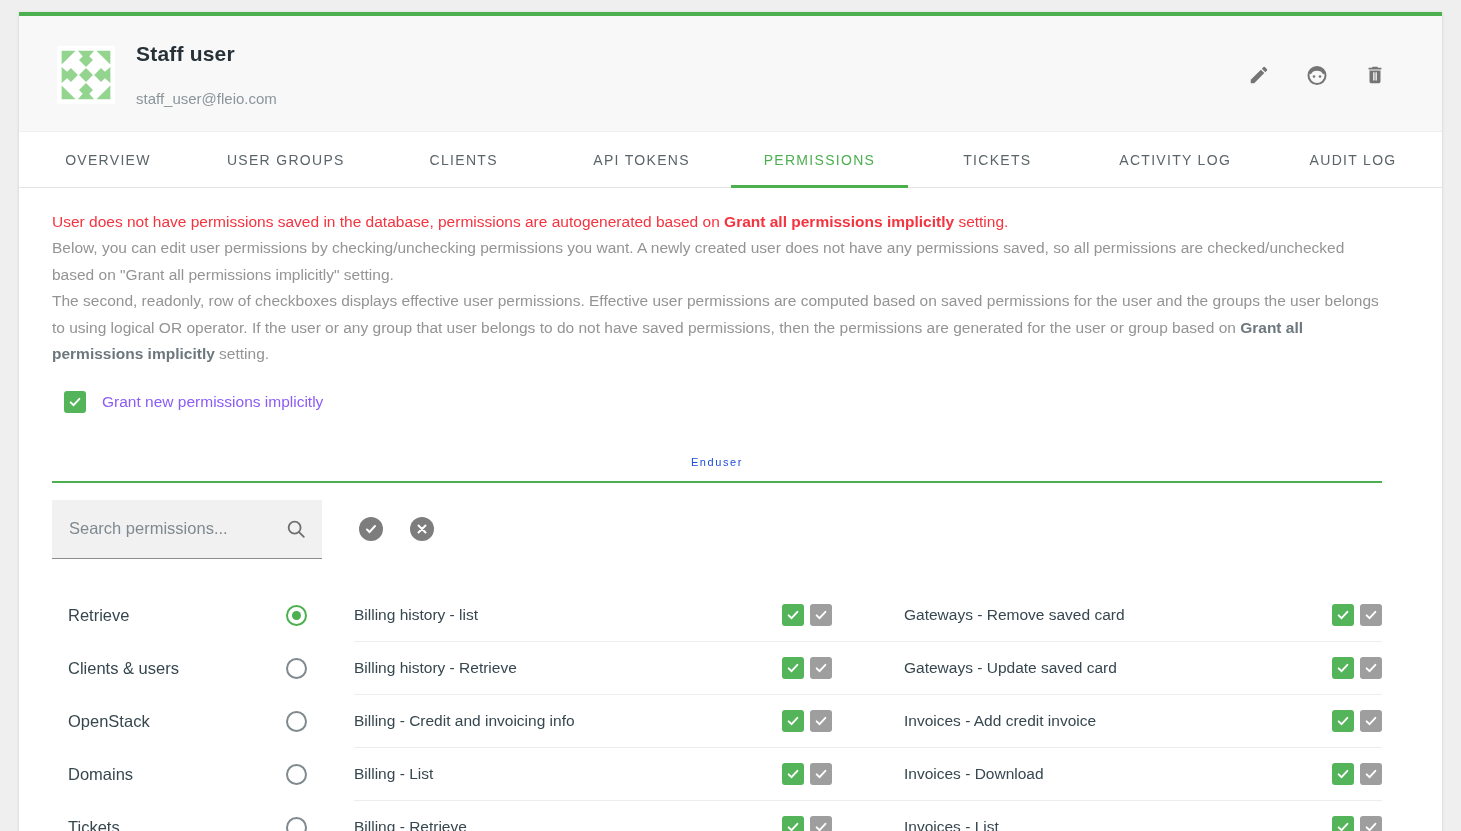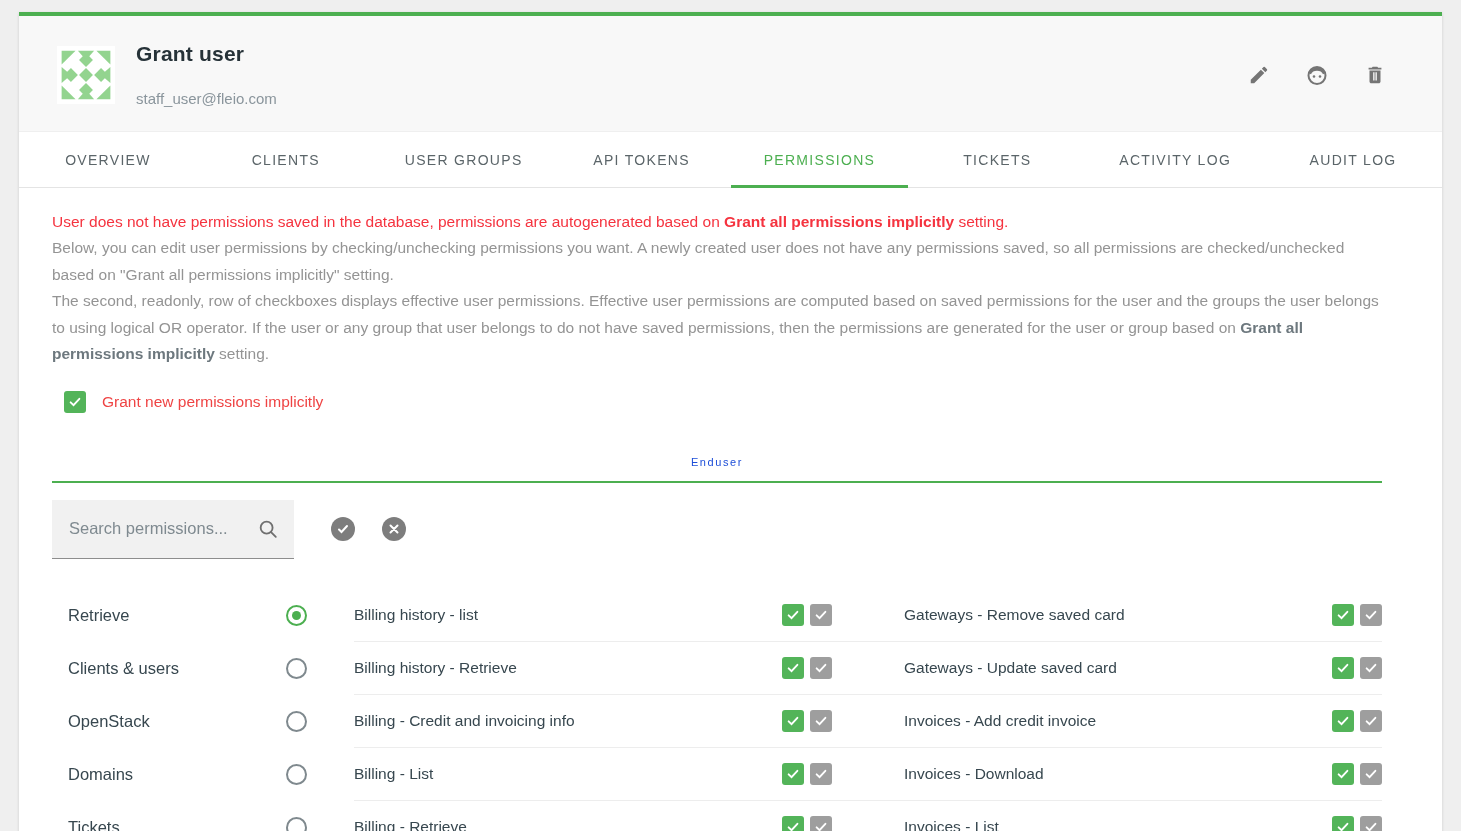--- a/index.html
+++ b/index.html
@@ -42,41 +42,41 @@
   .tab.active { color: #4caf50; border-bottom-color: #4caf50; }
 
   
   .content { padding: 0 60px 0 33px; }
   .notice { margin-top: 21px; font-size: 15.5px; color: #f5333f; line-height: 26px; }
   .notice b { font-weight: bold; }
   .desc { font-size: 15.5px; color: #949494; line-height: 26.5px; }
   .desc b { color: #6d787e; font-weight: bold; }
 
   .grant-row { margin-top: 23px; margin-left: 12px; display: flex; align-items: center; }
-  .grant-row .lbl { margin-left: 16px; font-size: 15.5px; color: #ef4444; }
+  .grant-row .lbl { margin-left: 16px; font-size: 15.5px; color: #8b5cf6; }
 
   .cb {
     width: 22px; height: 22px; border-radius: 3px;
     display: inline-flex; align-items: center; justify-content: center;
     flex: none;
   }
   .cb.on { background: #53b459; cursor: pointer; }
   .cb.readonly { background: #9e9e9e; }
   .cb svg { width: 14px; height: 14px; }
 
   .section-title {
     margin-top: 43px; text-align: center;
     color: #1d4ed8; font-size: 11px; letter-spacing: 1.6px;
   }
   .section-rule { height: 2px; background: #4caf50; margin-top: 13px; }
 
   
   .toolbar { margin-top: 17px; display: flex; align-items: center; }
   .search-box {
-    width: 242px; height: 59px; background: #f1f1f1;
+    width: 270px; height: 59px; background: #f1f1f1;
     border-bottom: 1px solid #8d8d8d;
     display: flex; align-items: center; padding: 0 15px 0 17px;
   }
   .search-input {
     flex: 1; min-width: 0; border: none; background: transparent; outline: none;
     font-family: "Liberation Sans", sans-serif;
     font-size: 16.5px; color: #55606a;
   }
   .search-input::placeholder { color: #7f8a90; opacity: 1; }
   .circle-btn {
@@ -135,21 +135,21 @@
         <polygon points="92,8 68,8 92,32"></polygon>
         <polygon points="8,92 32,92 8,68"></polygon>
         <polygon points="92,92 68,92 92,68"></polygon>
         <polygon points="36,8 50,24 64,8"></polygon>
         <polygon points="36,92 50,76 64,92"></polygon>
         <polygon points="8,36 24,50 8,64"></polygon>
         <polygon points="92,36 76,50 92,64"></polygon>
       </g>
     </svg>
     <div>
-      <div class="hdr-title">Grant user</div>
+      <div class="hdr-title">Staff user</div>
       <div class="hdr-email">staff_user@fleio.com</div>
     </div>
     <div class="hdr-actions">
       <button class="icon-btn">
         <svg width="22" height="22" viewBox="0 0 24 24" fill="#757575">
           <path d="M3 17.25V21h3.75L17.81 9.94l-3.75-3.75L3 17.25zM20.71 7.04c.39-.39.39-1.02 0-1.41l-2.34-2.34a.9959.9959 0 0 0-1.41 0l-1.83 1.83 3.75 3.75 1.83-1.83z"></path>
         </svg>
       </button>
       <button class="icon-btn">
         <svg width="24" height="24" viewBox="0 0 24 24" fill="none">
@@ -162,22 +162,22 @@
       <button class="icon-btn">
         <svg width="22" height="22" viewBox="0 0 24 24" fill="#757575">
           <path d="M6 19c0 1.1.9 2 2 2h8c1.1 0 2-.9 2-2V7H6v12zM10 9h1.5v9H10V9zm2.5 0H14v9h-1.5V9zM19 4h-3.5l-1-1h-5l-1 1H5v2h14V4z"></path>
         </svg>
       </button>
     </div>
   </div>
 
   <nav class="tabs">
     <div class="tab">OVERVIEW</div>
+    <div class="tab">USER GROUPS</div>
     <div class="tab">CLIENTS</div>
-    <div class="tab">USER GROUPS</div>
     <div class="tab">API TOKENS</div>
     <div class="tab active">PERMISSIONS</div>
     <div class="tab">TICKETS</div>
     <div class="tab">ACTIVITY LOG</div>
     <div class="tab">AUDIT LOG</div>
   </nav>
 
   <div class="content">
 
     <p class="notice"><span>User does not have permissions saved in the database, permissions are autogenerated based on </span><b>Grant all permissions implicitly</b><span> setting.</span></p>

